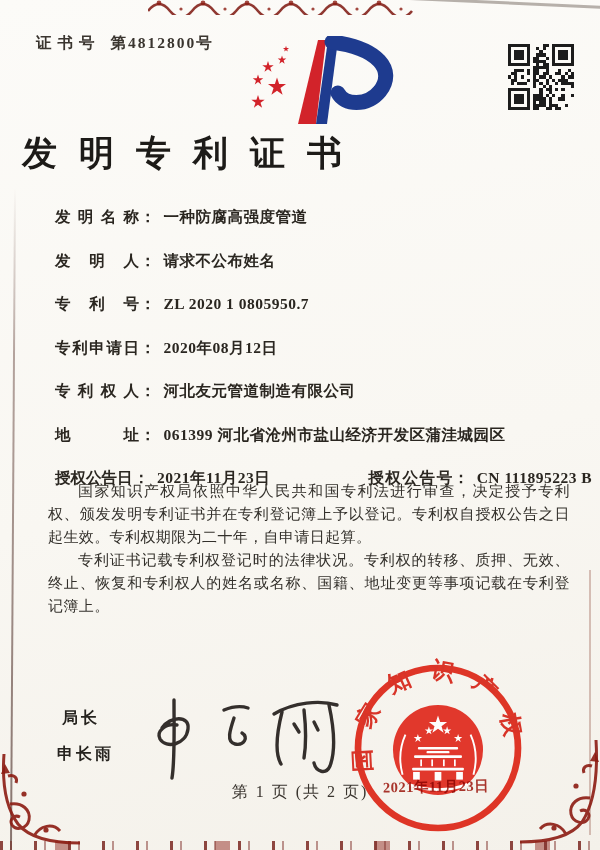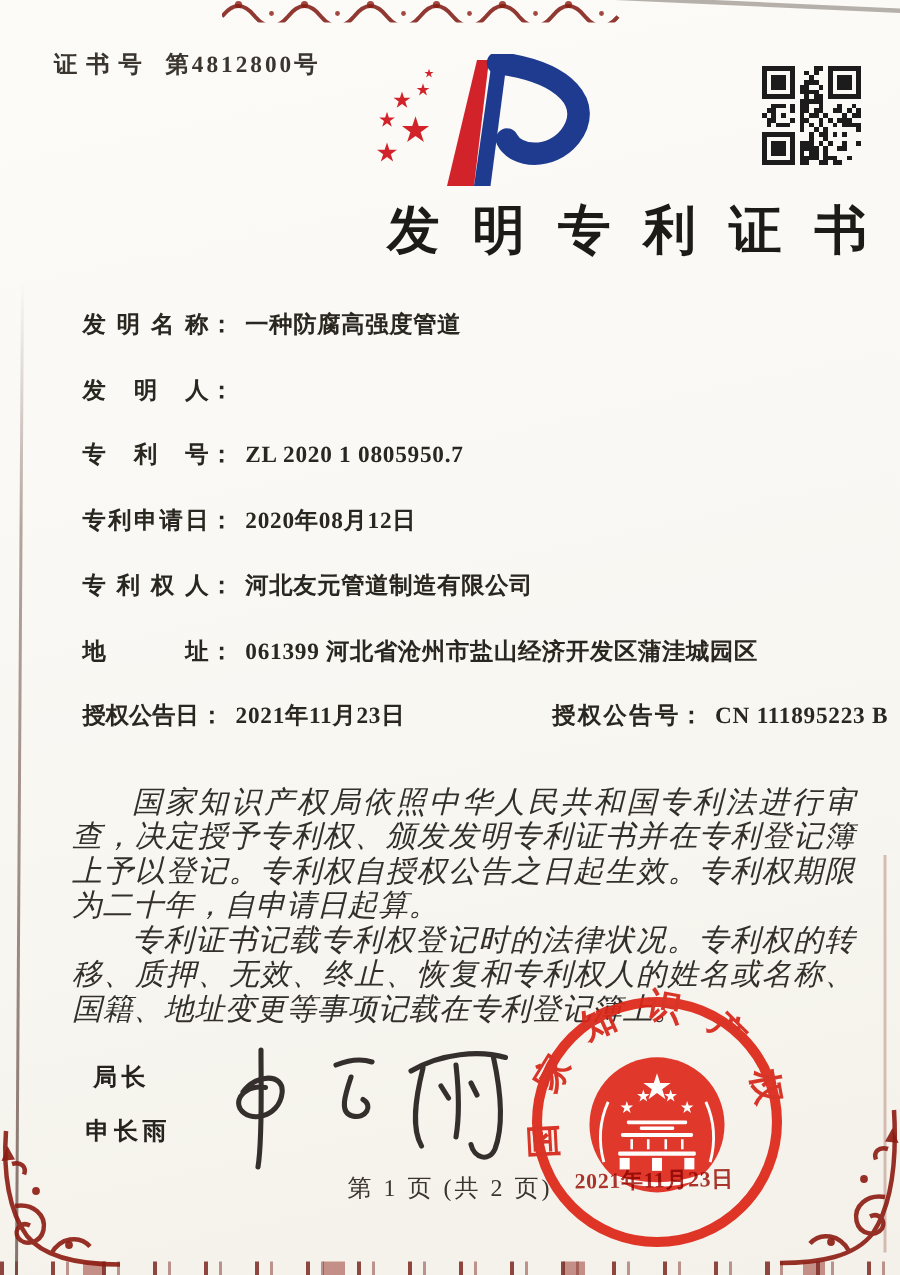--- a/index.html
+++ b/index.html
@@ -20,32 +20,32 @@
   .bottom-fringe{position:absolute;left:0;bottom:0;width:600px;height:9px;opacity:.85;
     background:
       repeating-linear-gradient(90deg,rgba(110,18,12,.9) 0 3px,transparent 3px 10px,rgba(110,18,12,.5) 10px 12px,transparent 12px 34px),
       repeating-linear-gradient(90deg,transparent 0 55px,rgba(140,30,20,.55) 55px 70px,transparent 70px 160px);}
   
   .cert-no{position:absolute;left:36px;top:33px;font-size:15.5px;font-weight:700;color:#3a352f;}
   .cert-no .lab{letter-spacing:6px;margin-right:6px;}
   .cert-no .val{letter-spacing:2px;margin-top:16px;}
   .logo{position:absolute;left:228px;top:36px;width:182px;height:92px;}
   .qr{position:absolute;left:507px;top:44px;width:68px;height:66px;}
-  .title{position:absolute;left:0;top:130px;width:100%;text-align:right;
+  .title{position:absolute;left:0;top:130px;width:100%;text-align:left;
     font-size:35px;font-weight:700;letter-spacing:22px;text-indent:22px;color:#1d1b18;}
   
   .fields{position:absolute;left:55px;top:205px;width:515px;font-size:15.5px;font-weight:700;color:#2a2620;}
   .row{display:flex;align-items:flex-start;margin-bottom:20.5px;line-height:23px;white-space:nowrap;}
   .lbl{display:inline-block;width:84px;text-align:justify;text-align-last:justify;}
   .colon{margin:0 8px 0 1px;}
   .val{letter-spacing:.5px;}
   .grant-right{margin-left:98px;display:flex;align-items:baseline;}
   
-  .body-text{position:absolute;left:48px;top:524px;width:522px;font-size:20px;
-    line-height:23px;color:#33302b;letter-spacing:.4px;text-align:justify;font-style:italic;}
+  .body-text{position:absolute;left:48px;top:480px;width:522px;font-size:15px;
+    line-height:23px;color:#33302b;letter-spacing:.4px;text-align:justify;}
   .body-text p{margin:0;text-indent:2em;}
   
   .signer-title{position:absolute;left:62px;top:708px;font-size:16px;font-weight:700;letter-spacing:3px;}
   .signer-name{position:absolute;left:57px;top:744px;font-size:16px;font-weight:700;letter-spacing:3px;}
   .signature{position:absolute;left:132px;top:688px;width:220px;height:102px;}
   .seal{position:absolute;left:347px;top:657px;width:182px;height:182px;}
   .seal-date{position:absolute;left:383px;top:777px;width:160px;font-size:14.5px;font-weight:700;
     color:#a8251c;letter-spacing:.5px;transform:rotate(-1deg);mix-blend-mode:multiply;opacity:.92;}
   .footer{position:absolute;left:0;top:782px;width:100%;text-align:center;
     font-size:16px;letter-spacing:2px;color:#3a352f;}
@@ -245,20 +245,21 @@
 
   <div class="fields">
     <div class="row">
       <span class="lbl">发明名称</span>
         <span class="colon">：</span>
       <span class="val">一种防腐高强度管道</span>
     </div>
     <div class="row">
       <span class="lbl">发明人</span>
         <span class="colon">：</span>
+      <span class="val">请求不公布姓名</span>
     </div>
     <div class="row">
       <span class="lbl">专利号</span>
         <span class="colon">：</span>
       <span class="val">ZL 2020 1 0805950.7</span>
     </div>
     <div class="row">
       <span class="lbl">专利申请日</span>
         <span class="colon">：</span>
       <span class="val">2020年08月12日</span>

